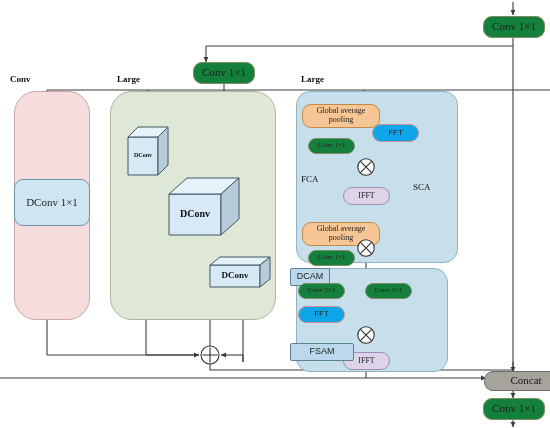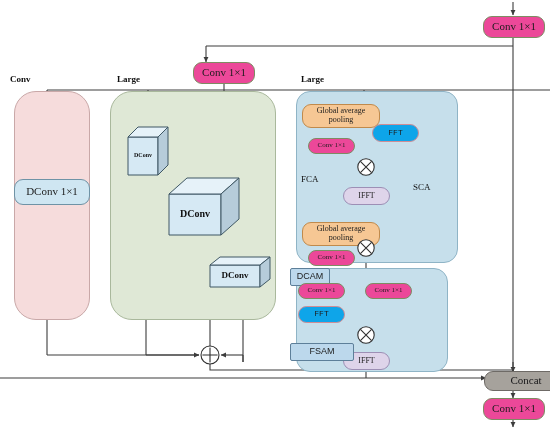--- a/index.html
+++ b/index.html
@@ -30,21 +30,21 @@
     text-align: center;
     color: #1c1c1c;
     line-height: 1.08;
     border: 1px solid #5d6b63;
     z-index: 3;
   }
   .pill {
     border-radius: 9px;
   }
   .n-green {
-    background: #ec4899;
+    background: #15803d;
     border-color: #7e8c63;
   }
   .n-orange {
     background: #f6c794;
     border-color: #c08a4c;
   }
   .n-pink {
     background: #0ea5e9;
     border-color: #cf8d95;
     font-family: Liberation Mono, monospace;
@@ -236,21 +236,21 @@
   <div class="grouplabel" style="left:117px; top:74px;">Large</div>
   <div class="grouplabel" style="left:301px; top:74px;">Large</div>
 
   <div class="innerlabel" style="left:301px; top:174px;">FCA</div>
   <div class="innerlabel" style="left:413px; top:182px;">SCA</div>
 
   <div class="node pill n-green" style="left:483px; top:16px; width:62px; height:22px; font-size:11px;">Conv 1×1</div>
 
   <div class="node pill n-green" style="left:193px; top:62px; width:62px; height:22px; font-size:11px;">Conv 1×1</div>
 
-  <div class="node pill n-green" style="left:14px; top:179px; width:76px; height:26px; font-size:11px;
+  <div class="node pill n-green" style="left:14px; top:179px; width:76px; height:47px; font-size:11px;
               background:#cfe6f2; border-color:#6f93a6;">DConv 1×1</div>
 
   <div class="cube" style="left:127px; top:110px; width:46px; height:50px;">
     <svg width="46" height="50" viewBox="0 0 46 50">
       <polygon points="1,11 31,11 31,49 1,49" fill="#d6e9f4" stroke="#3f5764" stroke-width="1"></polygon>
       <polygon points="1,11 11,1 41,1 31,11" fill="#e6f2f9" stroke="#3f5764" stroke-width="1"></polygon>
       <polygon points="31,11 41,1 41,39 31,49" fill="#b6ccda" stroke="#3f5764" stroke-width="1"></polygon>
     </svg>
     <div class="cubelabel" style="left:1px; top:26px; width:30px; font-size:6px;">DConv</div>
   </div>

